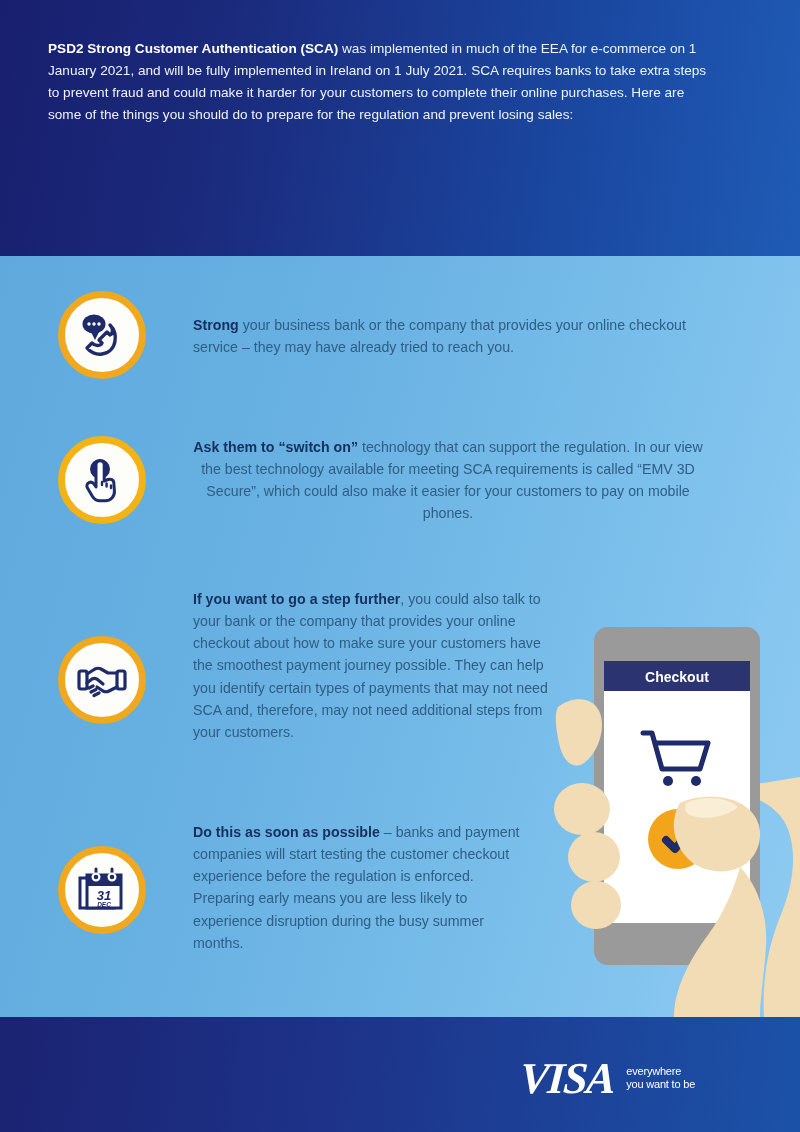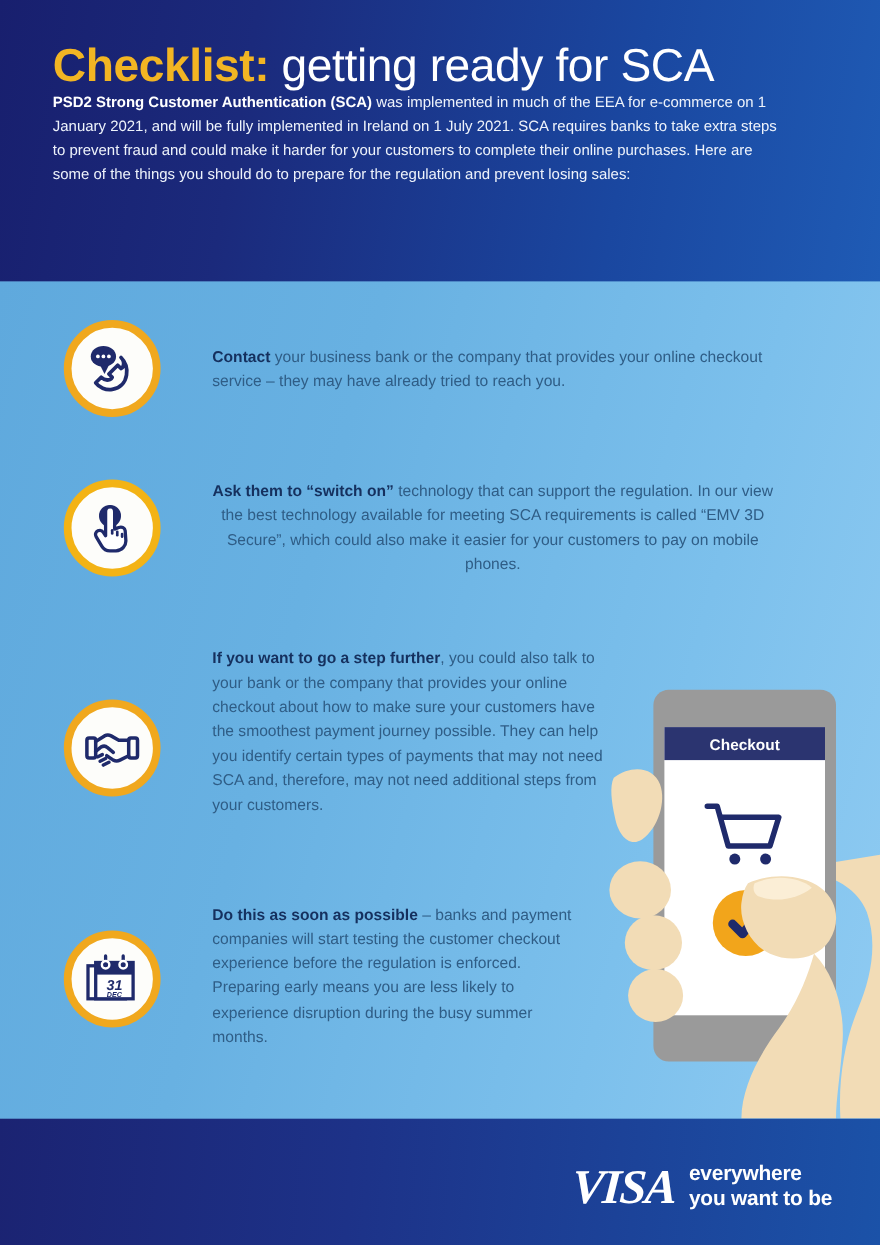--- a/index.html
+++ b/index.html
@@ -70,31 +70,30 @@
     position:absolute; left:520px; top:40px;
     display:flex; align-items:center; gap:12px;
   }
   .visa-word {
     font-family:"Liberation Serif", serif;
     font-style:italic; font-weight:700; font-size:44px;
     letter-spacing:-1.5px; color:#ffffff; line-height:1;
     transform:skewX(-4deg);
   }
   .tagline {
-    font-size:19px; line-height:1.16; color:#ffffff; font-weight:700;
+    font-size:11px; line-height:1.16; color:#ffffff; font-weight:400;
     letter-spacing:-0.2px; padding-bottom:2px;
   }
 </style>
 </head>
 <body>
 
 <div id="page">
 
   <div class="header">
-    <h1 class="title"><span class="accent">Checklist:</span><span> getting ready for SCA</span></h1>
     <p class="intro"><b>PSD2 Strong Customer Authentication (SCA)</b><span> was implemented in much of the EEA for e-commerce on 1 January 2021, and will be fully implemented in Ireland on 1 July 2021. SCA requires banks to take extra steps to prevent fraud and could make it harder for your customers to complete their online purchases. Here are some of the things you should do to prepare for the regulation and prevent losing sales:</span></p>
   </div>
 
   <div class="body-area">
 
     <div class="illus">
       <svg width="260" height="400" viewBox="0 0 260 400">
 
         <path d="M168 175 C205 172 238 186 248 212 C258 240 252 272 240 300 C228 330 222 362 224 400 L260 400 L260 160 Z" fill="#f2dcb6"></path>
 
@@ -136,21 +135,21 @@
       <div class="badge" style="left:58px; top:35px;">
         <svg width="50" height="50" viewBox="0 0 50 50">
           <ellipse cx="17" cy="14" rx="11.5" ry="9.5" fill="#1f2a6b"></ellipse>
           <path d="M14 22 L18 30 L22 22 Z" fill="#1f2a6b"></path>
           <circle cx="12" cy="14" r="1.7" fill="#ffffff"></circle>
           <circle cx="17" cy="14" r="1.7" fill="#ffffff"></circle>
           <circle cx="22" cy="14" r="1.7" fill="#ffffff"></circle>
           <path d="M33 15 C37 19 39 25 38 31 C37 38 32 43 25 44 C19 45 13 42 10 38 L15 33 C17 35 20 36 23 35 C24 34.6 24.6 34 25 33 L22 30 C24 28 27 25 30 22 L33 25 C34 24.6 34.6 24 35 23 C36 20 35 17 33 15 Z" fill="none" stroke="#1f2a6b" stroke-width="3.4" stroke-linejoin="round" stroke-linecap="round"></path>
         </svg>
       </div>
-      <div class="txt" style="left:193px; top:58px; width:520px;"><b>Contact</b><span> your business bank or the company that provides your online checkout service – they may have already tried to reach you.</span></div>
+      <div class="txt" style="left:193px; top:58px; width:520px;"><b>Strong</b><span> your business bank or the company that provides your online checkout service – they may have already tried to reach you.</span></div>
 
       <div class="badge g2" style="left:58px; top:180px;">
         <svg width="50" height="50" viewBox="0 0 50 50">
           <circle cx="23" cy="14" r="10" fill="#1f2a6b"></circle>
           <path d="M19 10 C19 7.5 21 5.8 23.2 5.8 C25.4 5.8 27.2 7.5 27.2 10 L27.2 26 L31 24.5 C34 23.5 36.5 25 36.8 27.5 L37.4 36 C37.8 41 34 45.5 28.5 45.8 L23 45.8 C19.5 45.8 17 44 15.5 41.5 L10.5 33 C9.2 30.8 10 28.5 12 27.6 C13.8 26.8 15.8 27.4 16.9 29 L19 32 Z" fill="#ffffff" stroke="#1f2a6b" stroke-width="3" stroke-linejoin="round" stroke-linecap="round"></path>
           <path d="M25 30 L25 27" stroke="#1f2a6b" stroke-width="2.4" stroke-linecap="round"></path>
           <path d="M29.6 31.5 L29.6 28.5" stroke="#1f2a6b" stroke-width="2.4" stroke-linecap="round"></path>
           <path d="M34 33 L34 30.5" stroke="#1f2a6b" stroke-width="2.4" stroke-linecap="round"></path>
         </svg>
       </div>

